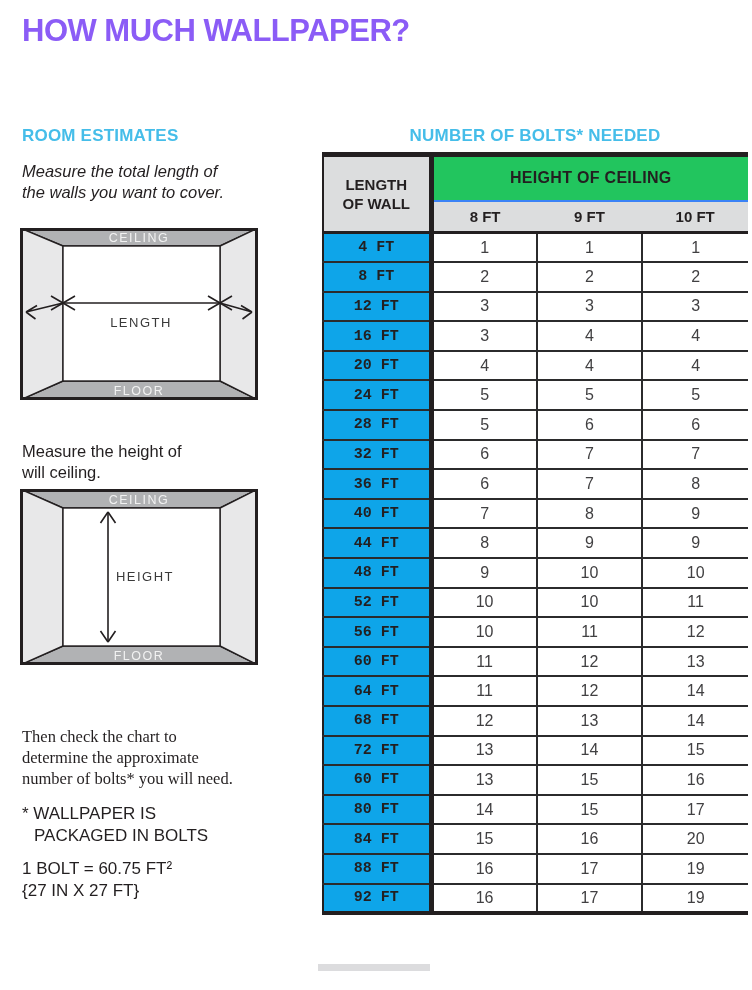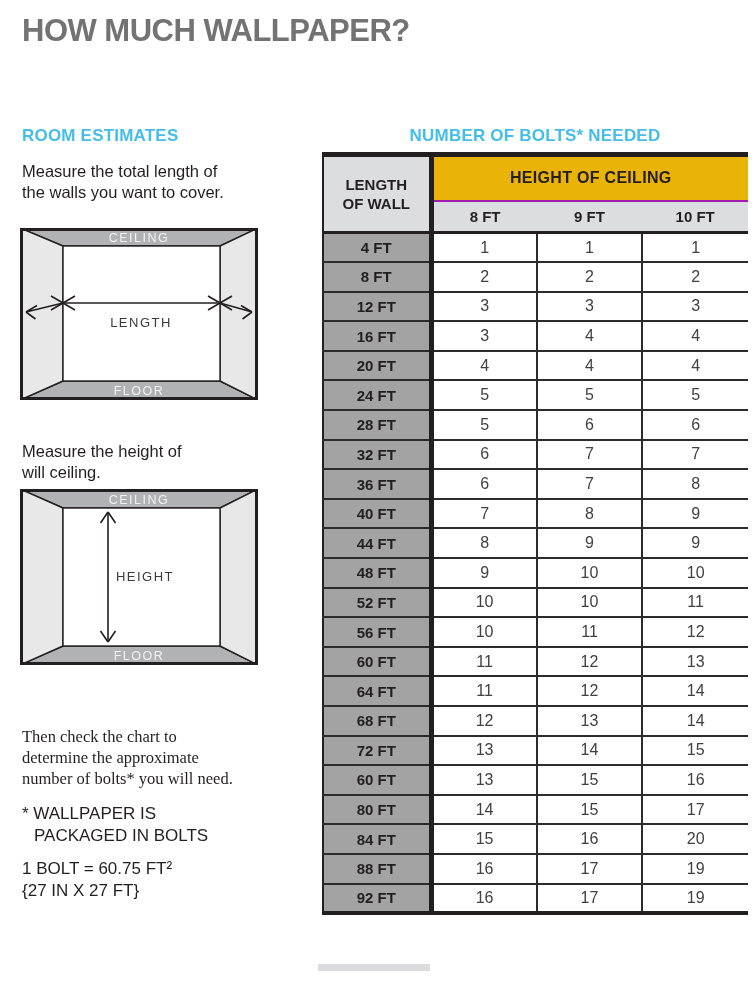--- a/index.html
+++ b/index.html
@@ -11,40 +11,40 @@
     background: #ffffff;
     overflow: hidden;
     color: #231f20;
   }
   .page-title {
     position: absolute;
     left: 22px; top: 13px;
     font-size: 31px;
     font-weight: bold;
     letter-spacing: -0.5px;
-    color: #737373;
+    color: #8b5cf6;
   }
   .section-heading {
     position: absolute;
     top: 126px;
     font-size: 17px;
     font-weight: bold;
     color: #45bde9;
     letter-spacing: 0.2px;
   }
   .left-heading { left: 22px; }
   .table-heading { left: 322px; width: 426px; text-align: center; }
   .body-text {
     position: absolute;
     left: 22px;
     font-size: 16.5px;
     line-height: 21px;
     color: #231f20;
   }
-  .p1 { top: 161px; }
+  .p1 { top: 161px; font-style: italic; }
   .p2 { top: 441px; }
   .p3 { top: 726px; font-family: Liberation Serif, serif; }
   .footnote {
     position: absolute;
     left: 22px; top: 803px;
     font-size: 17px;
     font-weight: normal;
     line-height: 22px;
   }
   .footnote .indent { padding-left: 12px; display: inline-block; }
@@ -87,40 +87,41 @@
   th.length-hd {
     width: 108px;
     background: #dcddde;
     border-right: 5px solid #231f20;
     border-bottom: 3px solid #231f20;
     font-size: 15px;
     line-height: 19px;
     font-weight: bold;
   }
   th.group-hd {
-    background: #eab308;
+    background: #22c55e;
     height: 46px;
-    border-bottom: 2px solid #a21caf;
+    border-bottom: 2px solid #3b82f6;
     font-size: 16px;
     font-weight: bold;
     letter-spacing: 0.3px;
   }
   th.sub-hd {
     background: #dcddde;
     height: 32px;
     border-bottom: 3px solid #231f20;
     font-size: 15px;
     font-weight: bold;
   }
   td.row-label {
-    background: #a3a3a3;
+    background: #0ea5e9;
     border-right: 5px solid #231f20;
     border-top: 2px solid #2b2b2c;
     font-size: 15px;
     font-weight: bold;
+    font-family: Liberation Mono, monospace;
   }
   td.val {
     height: 29.6px;
     border-top: 2px solid #2b2b2c;
     font-size: 16px;
     color: #414042;
   }
   td.val + td.val { border-left: 2px solid #2b2b2c; }
   tbody tr:first-child td { border-top: none; }
 

